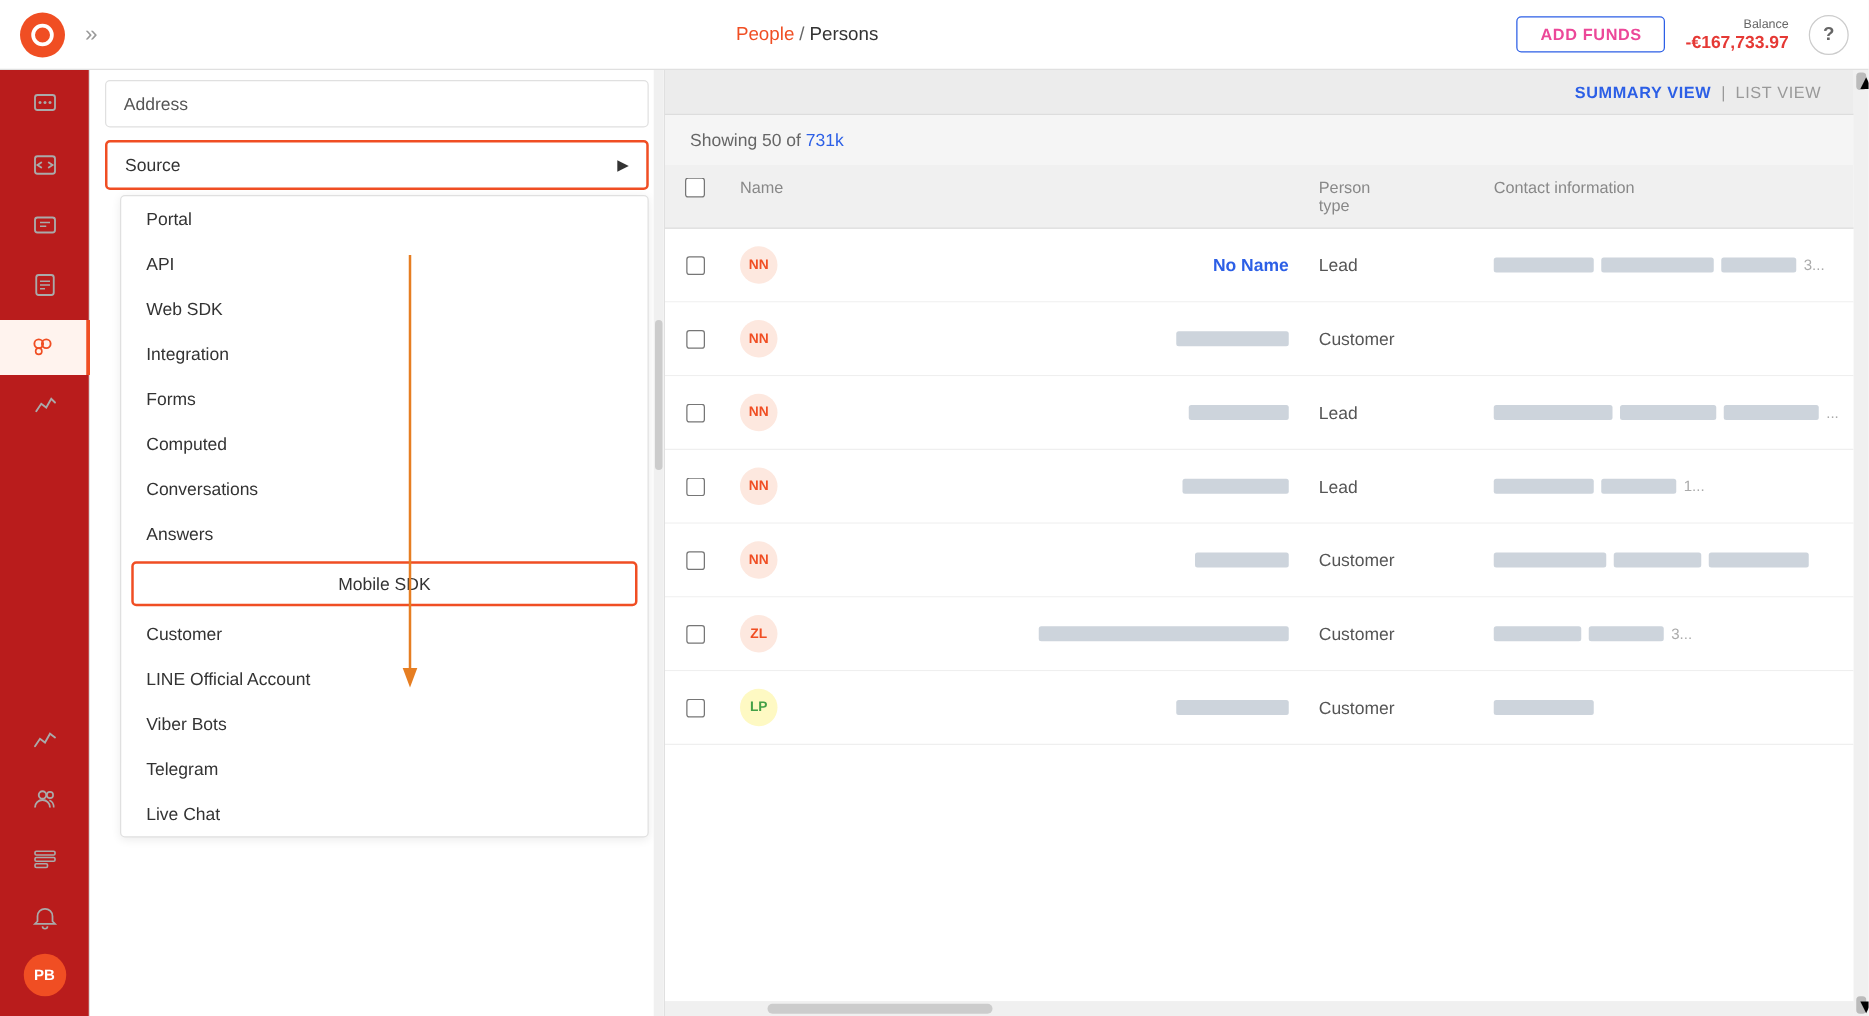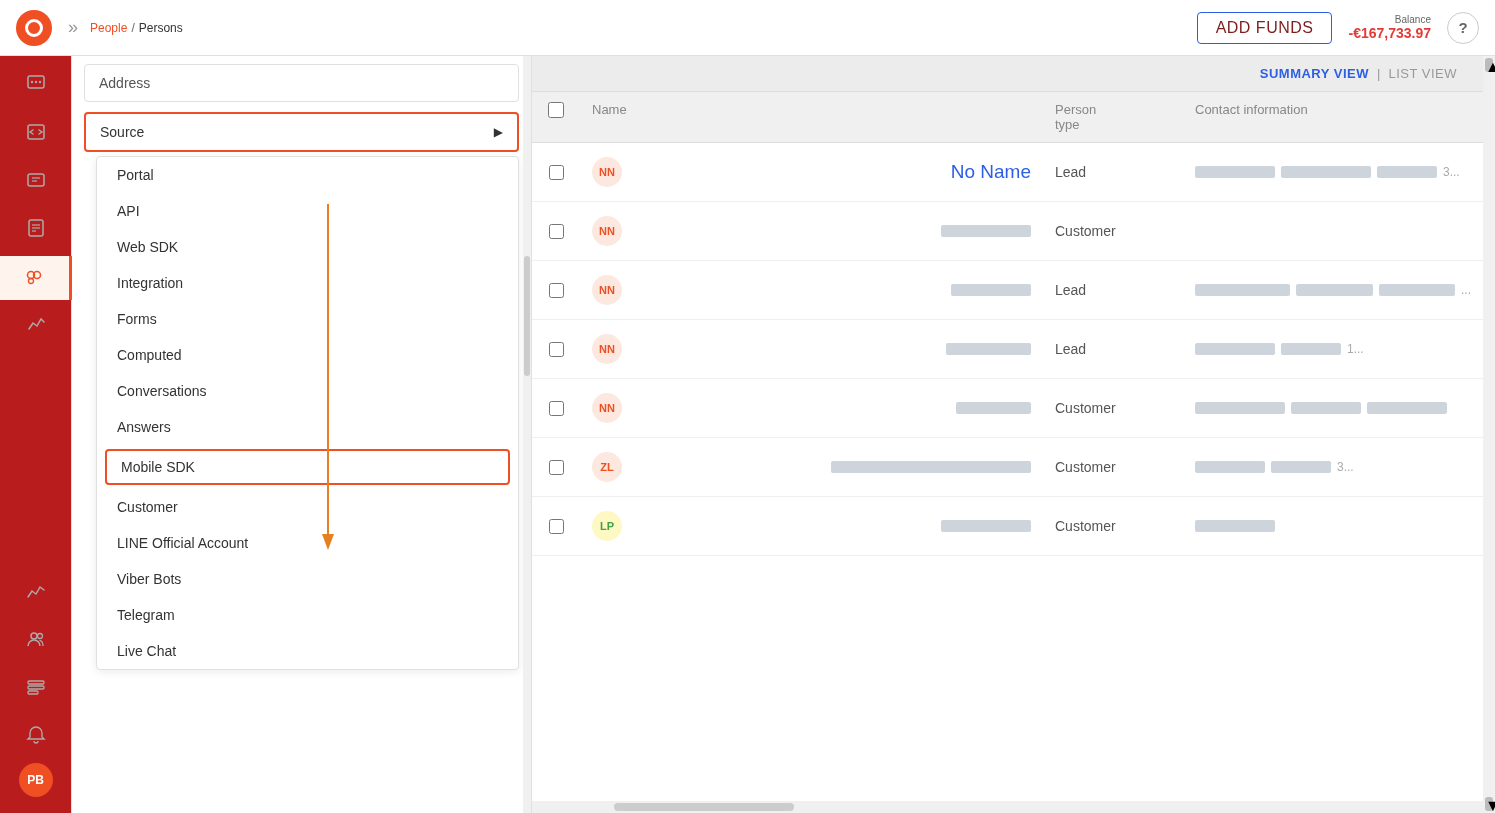--- a/index.html
+++ b/index.html
@@ -29,37 +29,38 @@
       border-radius: 50%;
     }
     .topbar-expand {
       color: #999;
       font-size: 18px;
       cursor: pointer;
       margin-left: 4px;
     }
     .topbar-breadcrumb {
       display: flex; align-items: center; gap: 4px;
-      font-size: 12px;
+      font-size: 15px;
       flex: 1;
+      justify-content: center;
     }
     .breadcrumb-people { color: #f04e23; font-weight: 500; }
     .breadcrumb-sep { color: #666; }
     .breadcrumb-persons { color: #333; font-weight: 500; }
     .topbar-right {
       display: flex; align-items: center; gap: 16px;
     }
     .add-funds-btn {
       border: 1.5px solid #2c5fe6;
-      color: #7f1d1d;
+      color: #ec4899;
       background: #fff;
       padding: 6px 18px;
       border-radius: 4px;
-      font-size: 16px;
-      font-weight: 400;
+      font-size: 13px;
+      font-weight: 700;
       cursor: pointer;
       letter-spacing: 0.5px;
     }
     .balance-block { text-align: right; }
     .balance-label { font-size: 10px; color: #666; }
     .balance-amount { font-size: 14px; color: #e53935; font-weight: 600; }
     .help-btn {
       width: 32px; height: 32px;
       border: 1.5px solid #ccc;
       border-radius: 50%;
@@ -168,20 +169,21 @@
       cursor: pointer;
       display: flex; align-items: center; justify-content: space-between;
     }
     .dropdown-item.selected {
       background: #fff;
       border: 2px solid #f04e23;
       border-radius: 4px;
       margin: 4px 8px;
       padding: 8px 14px;
       font-weight: 500;
+      justify-content: center;
     }
 
     
     .sidebar-scrollbar {
       width: 8px;
       background: #f0f0f0;
       position: absolute;
       right: 0; top: 0; bottom: 0;
     }
     .sidebar-scrollbar-thumb {
@@ -277,21 +279,21 @@
     .person-avatar {
       width: 30px; height: 30px;
       border-radius: 50%;
       display: flex; align-items: center; justify-content: center;
       font-size: 11px; font-weight: 600;
       flex-shrink: 0;
     }
     .avatar-nn { background: #fde8df; color: #f04e23; }
     .avatar-zl { background: #fde8df; color: #f04e23; }
     .avatar-lp { background: #fef9c3; color: #43a047; }
-    .person-name-link { color: #2c5fe6; text-decoration: none; font-size: 19px; font-weight: 400; }
+    .person-name-link { color: #2c5fe6; text-decoration: none; font-size: 14px; font-weight: 700; }
     .blurred-text {
       display: inline-block;
       background: #cdd4dc;
       border-radius: 2px;
       height: 12px;
       vertical-align: middle;
     }
     .contact-blurred {
       display: flex; gap: 6px; align-items: center; width: 100%;
     }
@@ -526,20 +528,24 @@
   <div class="main-content">
 
     <div class="content-toolbar">
       <div class="view-toggle">
         <span class="view-btn">SUMMARY VIEW</span>
         <span class="view-divider">|</span>
         <span class="view-btn-inactive">LIST VIEW</span>
       </div>
     </div>
 
+    <div class="showing-bar">
+      <span>Showing 50 of</span>
+      <a href="#">731k</a>
+    </div>
 
     <div class="table-container">
 
       <div class="table-header">
         <div class="th checkbox-cell">
           <input type="checkbox" style="width: 16px; height: 16px;">
         </div>
         <div class="th">
           <span>Name</span>
         </div>

